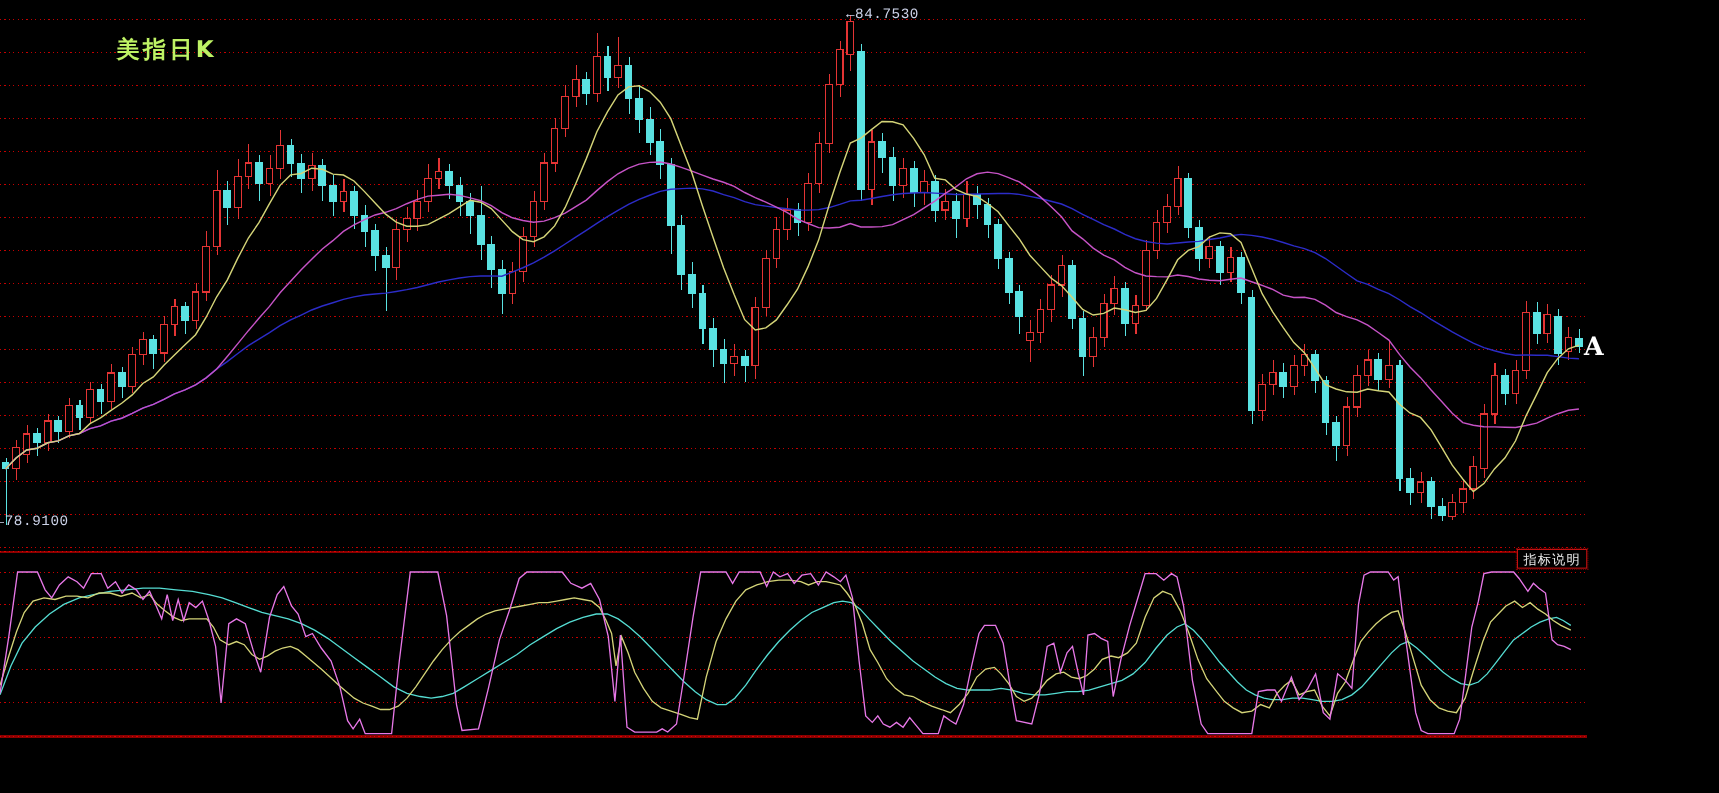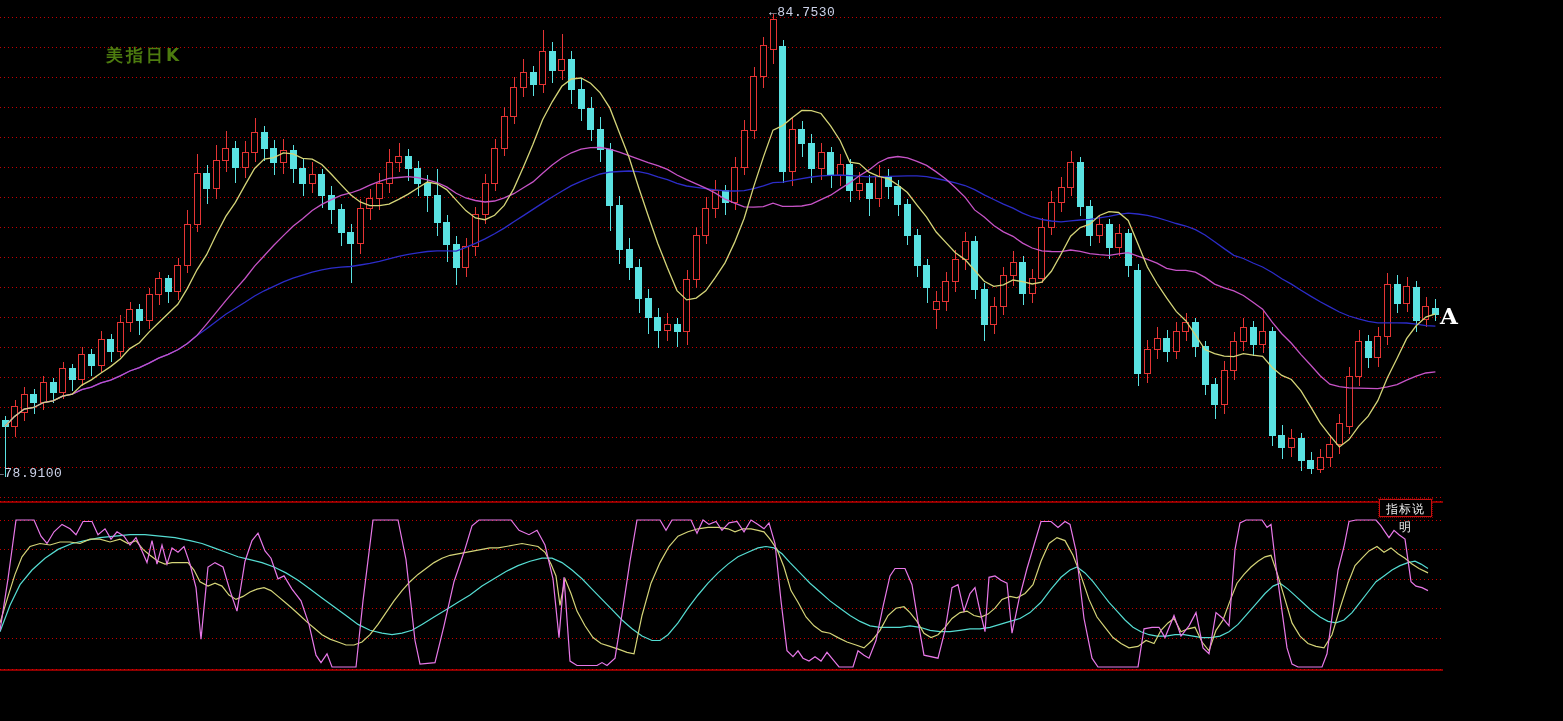--- a/index.html
+++ b/index.html
@@ -1,27 +1,27 @@
 <!DOCTYPE html>
 <html><head>
 <meta charset="utf-8">
 <style>
   html,body{margin:0;padding:0;background:#000;}
   .stage{position:relative;width:1563px;height:721px;background:#000;overflow:hidden;
          font-family:"Liberation Sans",sans-serif;}
   .stage svg{position:absolute;left:0;top:0;}
-  .chart-title{position:absolute;left:106px;top:44px;color:#4d7c0f;font-size:17px;
+  .chart-title{position:absolute;left:106px;top:31px;color:#bef264;font-size:21px;
         font-weight:bold;letter-spacing:3px;font-family:"DejaVu Sans",sans-serif;}
   .price-marker{position:absolute;color:#ccd2e8;font-size:13px;letter-spacing:0.5px;
         font-family:Liberation Mono, monospace;white-space:nowrap;}
   .marker-high{left:769px;top:5px;}
   .marker-low{left:-4px;top:466px;}
   .point-a{position:absolute;left:1440px;top:302px;color:#ffffff;font-size:23px;
         font-weight:bold;font-family:"DejaVu Serif",serif;}
-  .indicator-btn{position:absolute;left:1379px;top:499px;width:53px;height:18px;
+  .indicator-btn{position:absolute;left:1379px;top:499px;width:64px;height:18px;
         background:#000;border:1px solid #c41111;outline:1px dotted #7d0000;
         color:#ececec;font-size:12px;line-height:18px;text-align:center;
         letter-spacing:1px;cursor:pointer;padding:0;
         font-family:"Liberation Sans",sans-serif;}
 </style>
 </head>
 <body>
 
 <div class="stage">
   <svg id="chart-svg" width="1563" height="721" viewBox="0 0 1563 721">

